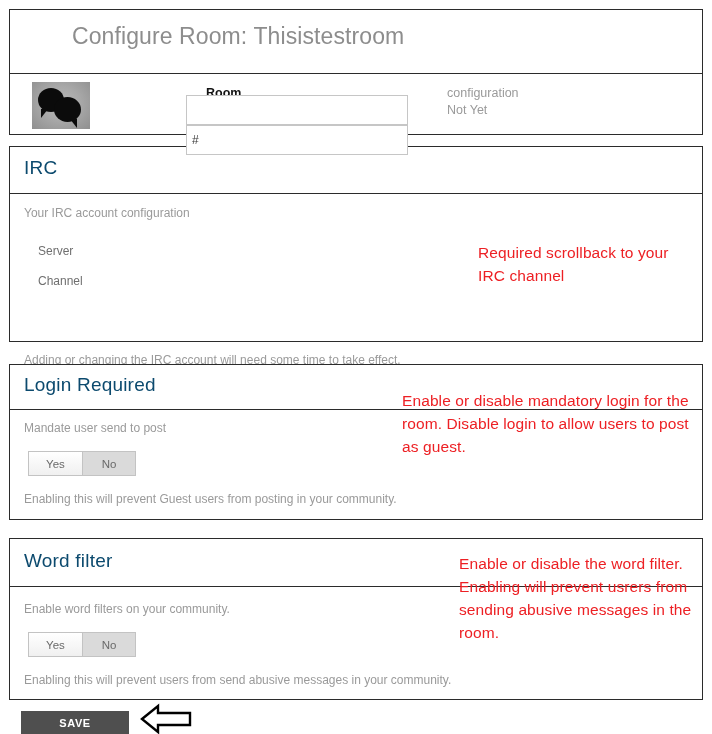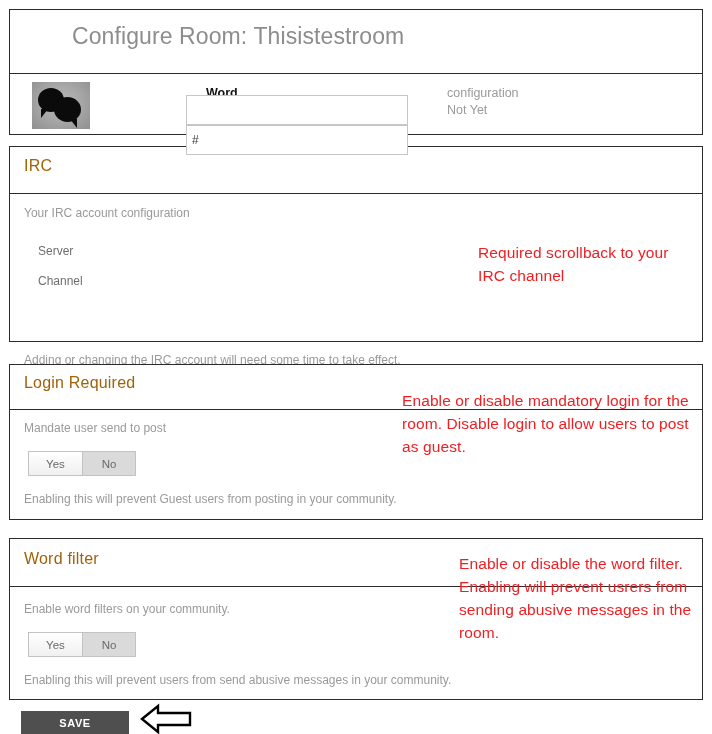--- a/index.html
+++ b/index.html
@@ -24,22 +24,22 @@
     box-sizing: border-box;
     border: 1px solid #2b2b2b;
     background: #ffffff;
   }
   .panel-head {
     border-bottom: 1px solid #2b2b2b;
     box-sizing: border-box;
     position: relative;
   }
   .panel-title {
-    color: #a16207;
-    font-size: 16px;
+    color: #0c4a6e;
+    font-size: 19px;
     font-weight: 400;
     letter-spacing: .2px;
     line-height: 1.05;
     white-space: nowrap;
   }
   .panel-body { position: relative; box-sizing: border-box; }
 
   
   #header-panel { top: 9px; height: 126px; }
   #header-panel .panel-head { height: 64px; padding: 14px 0 0 14px; }
@@ -219,21 +219,21 @@
   <div class="panel-head">
     <div id="page-title" class="panel-title" style="white-space:normal;">Configure Room: Thisistestroom</div>
   </div>
   <div class="panel-body">
 
     <div class="avatar">
       <span class="bubble b1"></span>
       <span class="bubble b2"></span>
     </div>
 
-    <div class="meta-row meta-label" id="meta-name-label">Word</div>
+    <div class="meta-row meta-label" id="meta-name-label">Room</div>
     <div class="meta-row meta-label" id="meta-created-label">Created</div>
     <div class="meta-row meta-value" id="meta-name-value">configuration</div>
     <div class="meta-row meta-value" id="meta-created-value">Not Yet</div>
   </div>
 </div>
 
 <div class="panel" id="irc-panel">
   <div class="panel-head">
     <div class="panel-title">IRC</div>
   </div>

